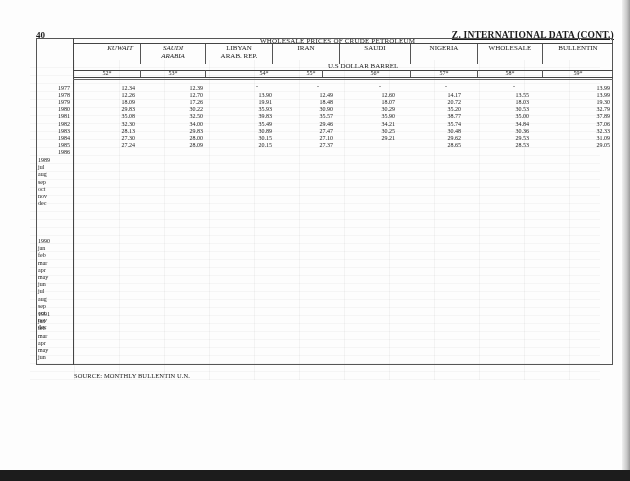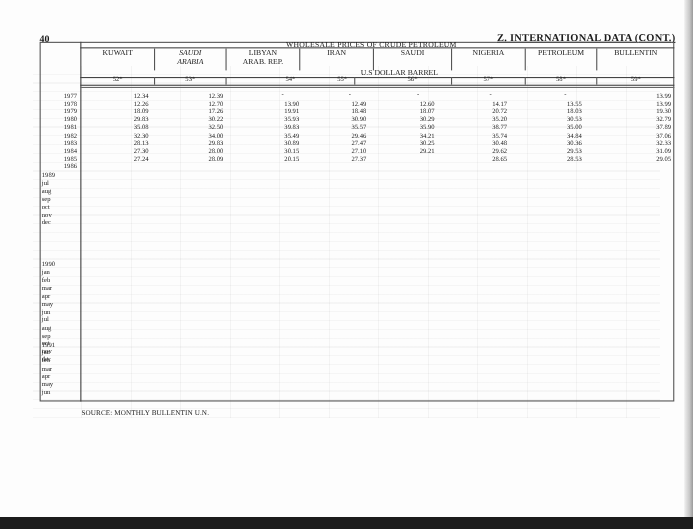--- a/index.html
+++ b/index.html
@@ -91,37 +91,37 @@
 
 <div class="page-number">40</div>
 <div class="section-title">Z. INTERNATIONAL DATA (CONT.)</div>
 
 <div class="frame"></div>
 <div class="label-col-line"></div>
 <div class="header-top-line"></div>
 
 <div class="table-header-title">WHOLESALE PRICES OF CRUDE PETROLEUM</div>
 
-<div class="country" style="left:74px;width:66px;">KUWAIT</div>
+<div class="country" style="left:87px;width:66px;font-style:italic;">KUWAIT</div>
 <div class="country-sep" style="left:140px;"></div>
 <div class="country" style="left:141px;width:64px;font-style:italic;">
   <span>SAUDI</span><br><span>ARABIA</span>
 </div>
 <div class="country-sep" style="left:205px;"></div>
 <div class="country" style="left:206px;width:66px;">
   <span>LIBYAN</span><br><span>ARAB. REP.</span>
 </div>
 <div class="country-sep" style="left:272px;"></div>
 <div class="country" style="left:273px;width:66px;">IRAN</div>
 <div class="country-sep" style="left:339px;"></div>
 <div class="country" style="left:340px;width:70px;">SAUDI</div>
 <div class="country-sep" style="left:410px;"></div>
 <div class="country" style="left:411px;width:66px;">NIGERIA</div>
 <div class="country-sep" style="left:477px;"></div>
-<div class="country" style="left:478px;width:64px;">PETROLEUM</div>
+<div class="country" style="left:478px;width:64px;">WHOLESALE</div>
 <div class="country-sep" style="left:542px;"></div>
 <div class="country" style="left:543px;width:70px;">BULLENTIN</div>
 
 <div class="unit-label">U.S DOLLAR BARREL</div>
 
 <div class="code-row-top"></div>
 <div class="code-row-bottom"></div>
 <div class="code-row-bottom2"></div>
 
 <div class="code" style="left:74px;width:66px;">52*</div>

